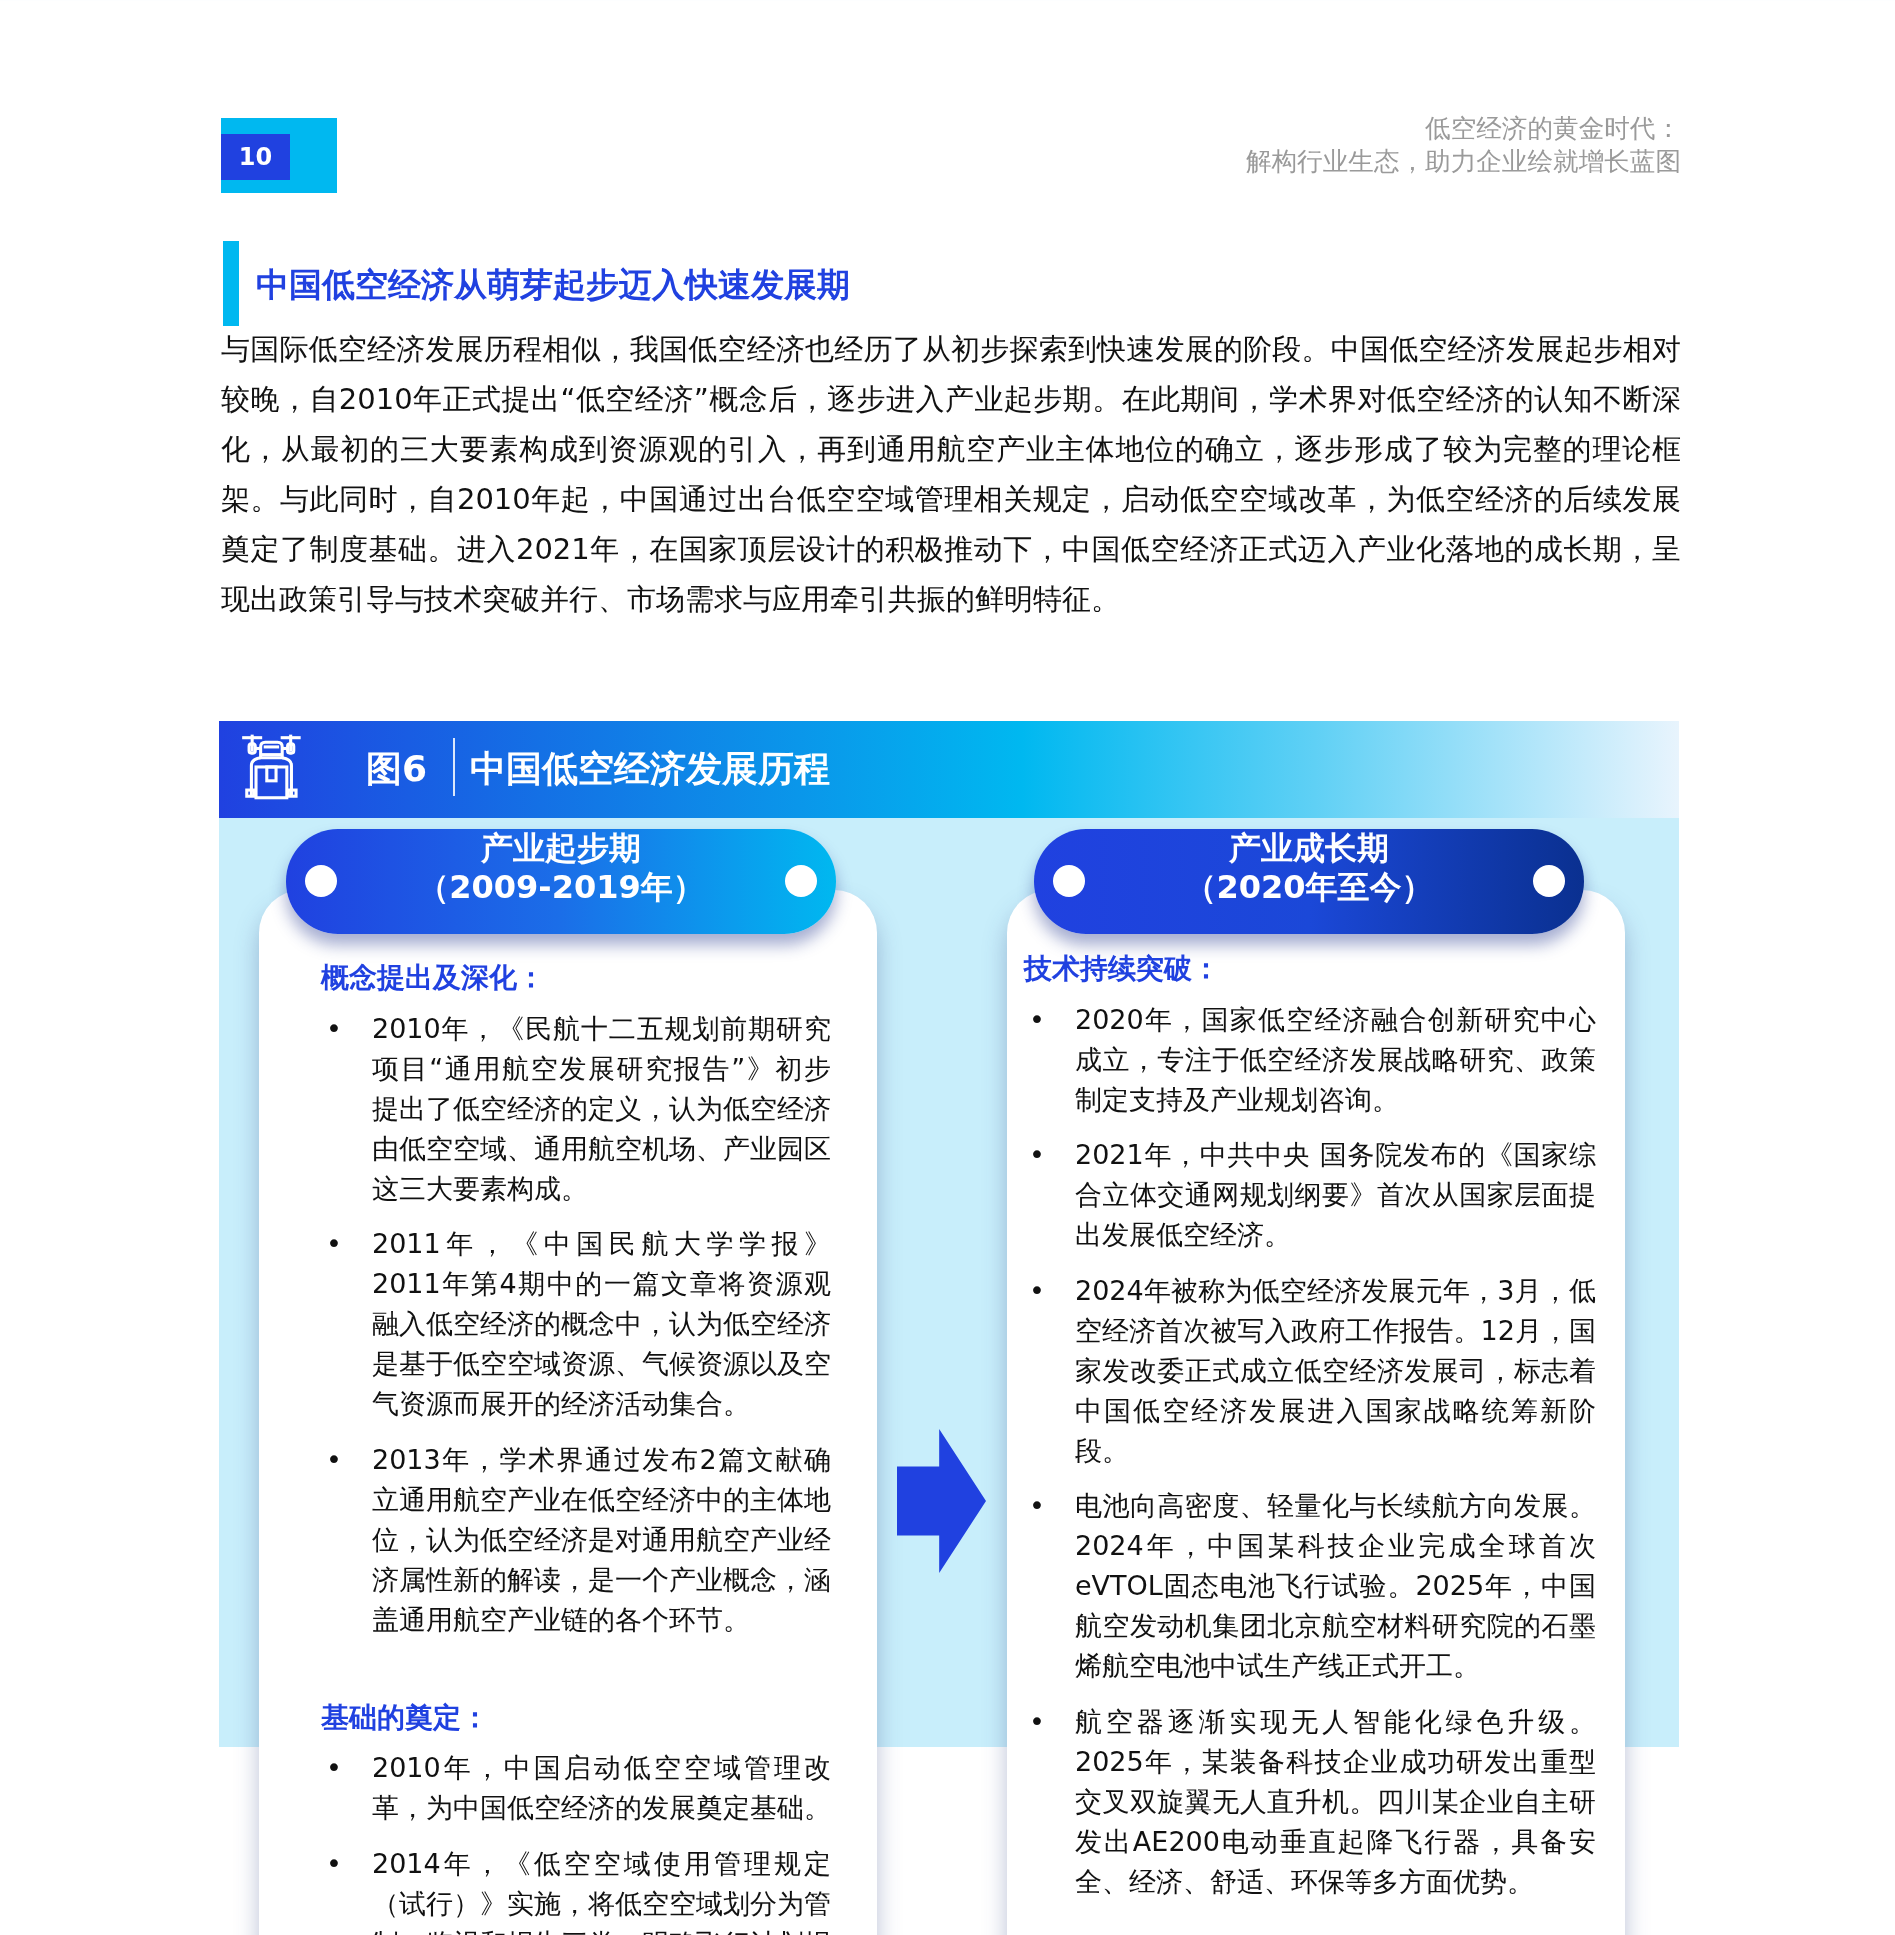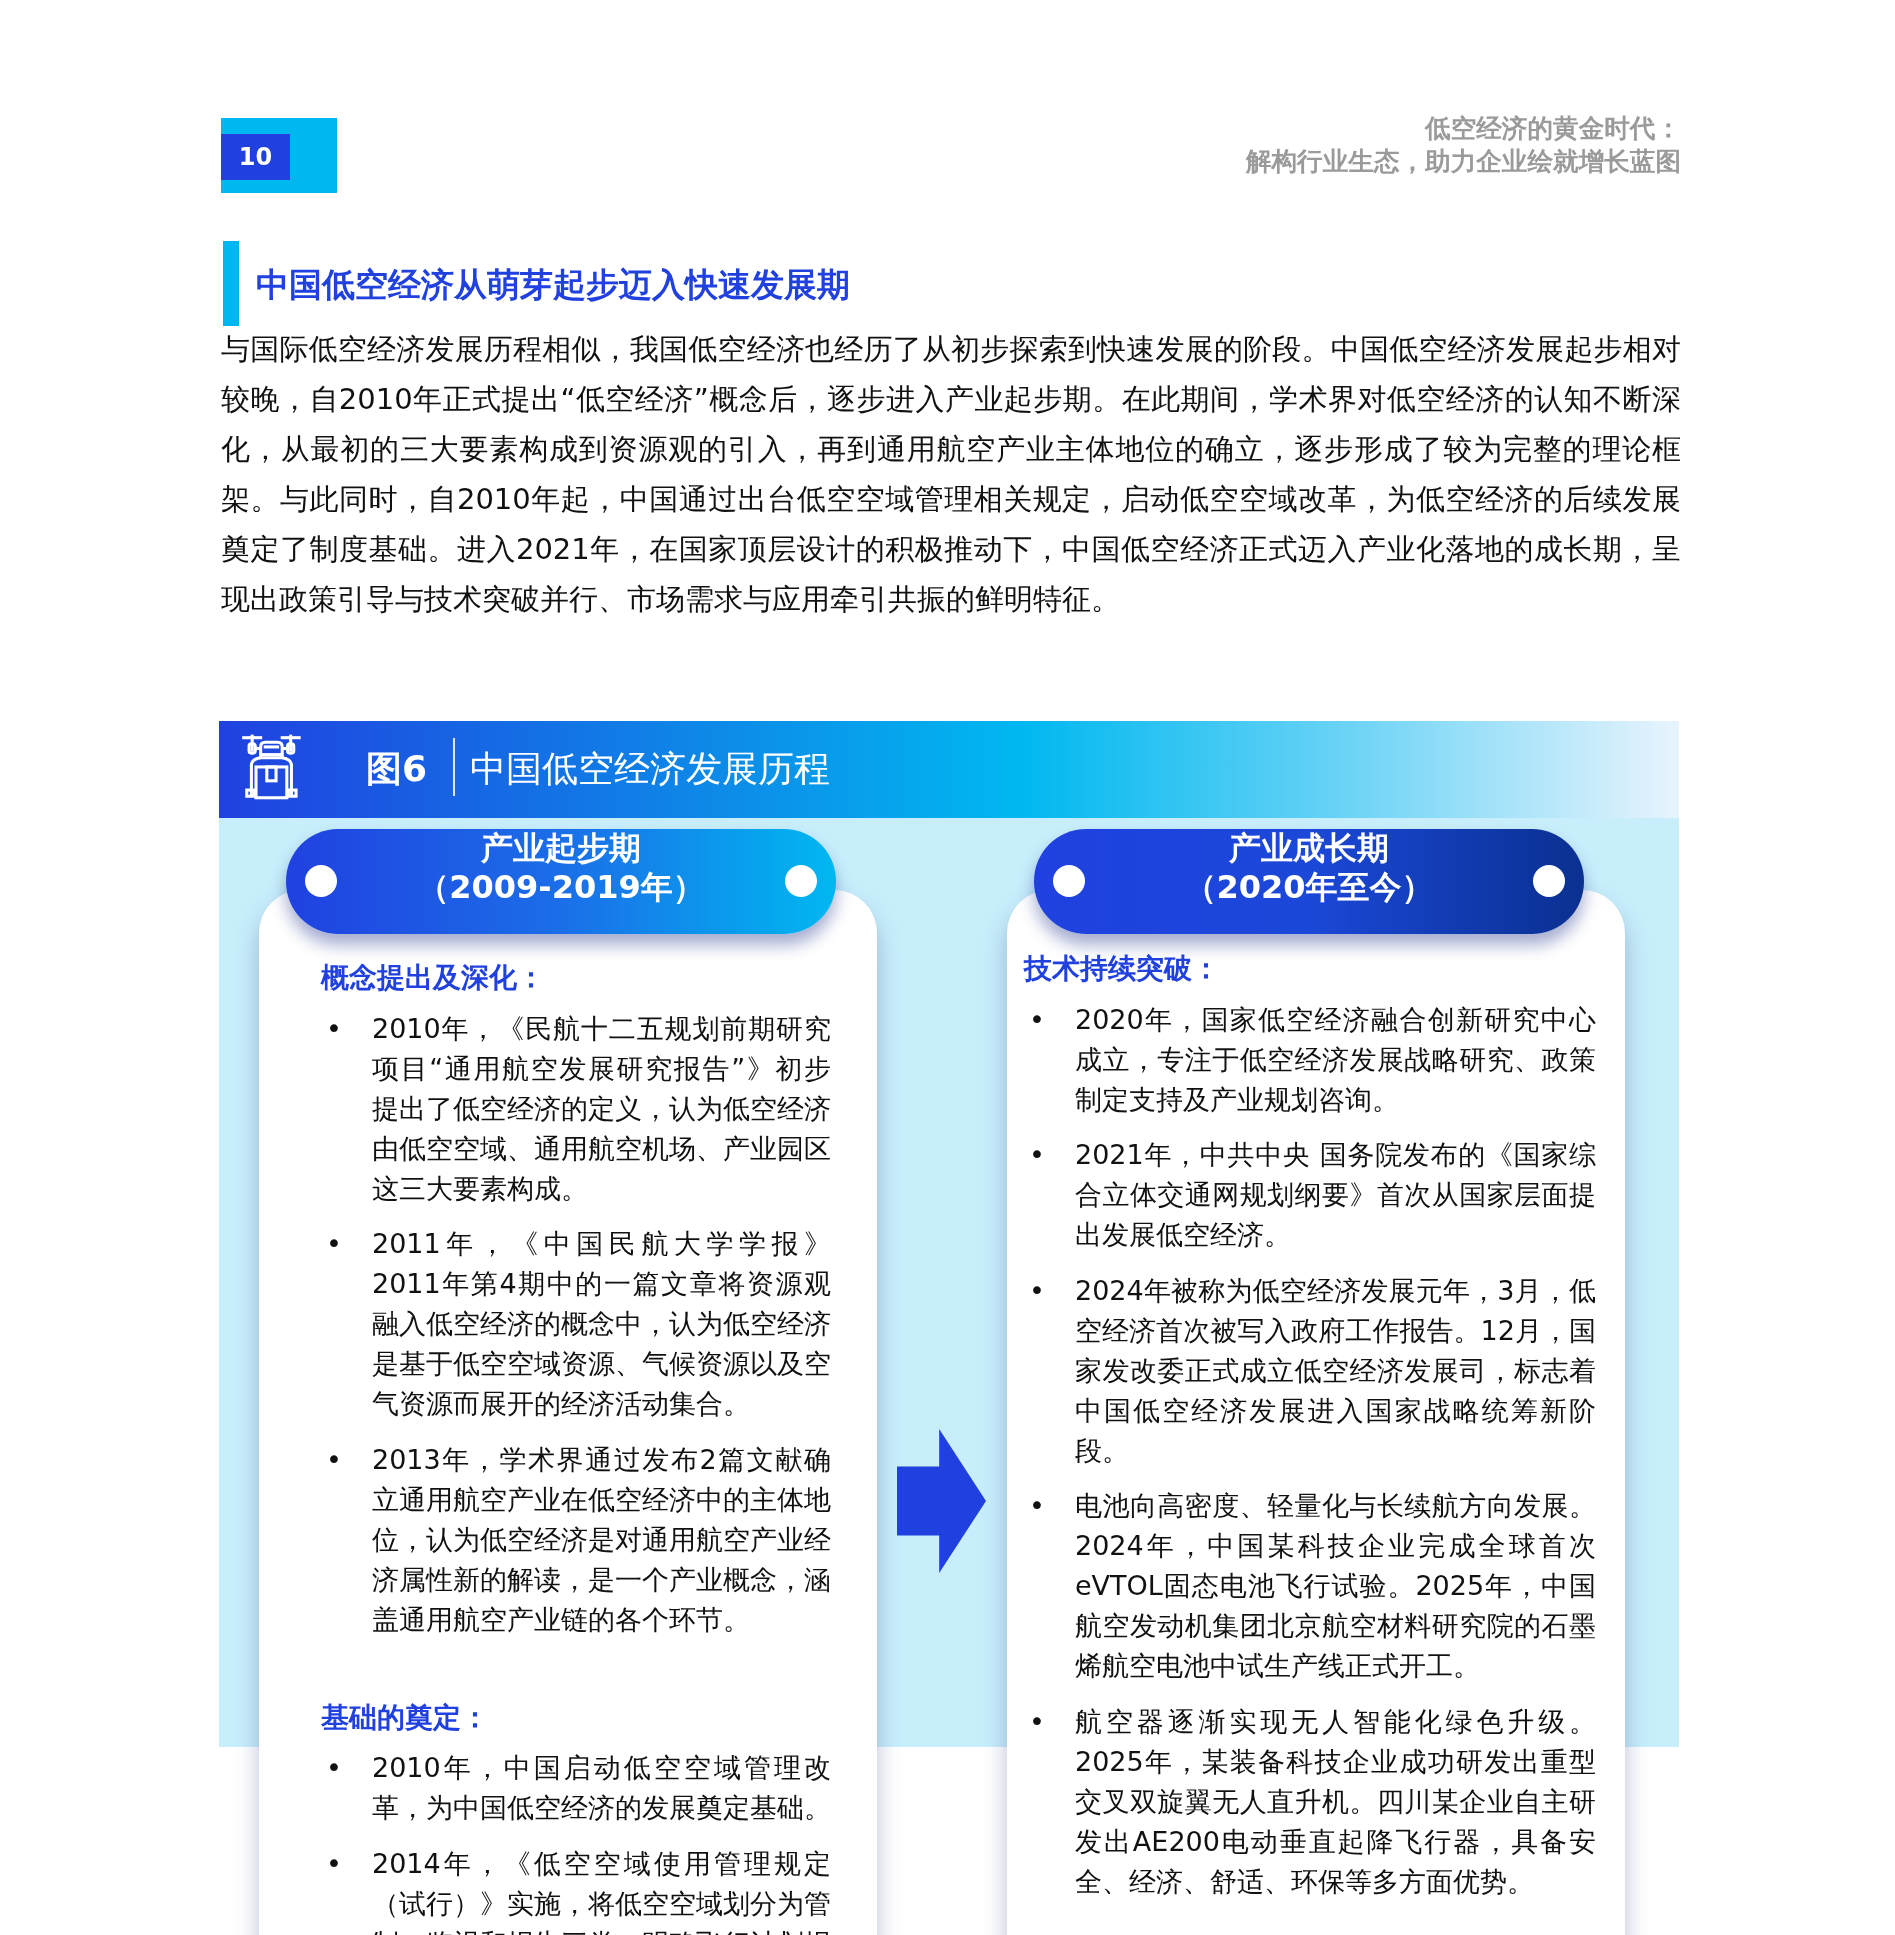--- a/index.html
+++ b/index.html
@@ -9,37 +9,37 @@
     font-family: "DejaVu Sans", "Liberation Sans", sans-serif;
     color: #111111;
   }
   .abs { position: absolute; }
 
   
   .pgnum-outer { left: 221px; top: 118px; width: 116px; height: 75px; background: #00b8f0; }
   .pgnum-inner { left: 221px; top: 134px; width: 69px; height: 46px; background: #2041e0;
     color: #fff; font-size: 24px; font-weight: bold; display: flex; align-items: center; justify-content: center; }
 
-  .doc-title { right: 215px; top: 112px; text-align: right; color: #9a9a9a; font-weight: bold;
+  .doc-title { right: 215px; top: 112px; text-align: right; color: #9a9a9a; font-weight: normal;
     font-size: 25.6px; line-height: 33px; }
 
   
   .sec-bar { left: 223px; top: 241px; width: 15.5px; height: 85px; background: #00b8f0; }
   .sec-title { left: 256px; top: 263px; font-size: 33px; font-weight: bold; color: #2041e0; }
 
   .body-text { left: 221px; top: 324px; width: 1460px; font-size: 29px; line-height: 50px;
     text-align: justify; color: #111; }
 
   
   .fig-band { left: 219px; top: 721px; width: 1460px; height: 97px;
     background: linear-gradient(90deg, #2041e0 0%, #0d8ce8 35%, #00b8f0 55%, #5fd0f5 75%, #e8f4fd 100%); }
   .fig-icon { left: 236px; top: 728px; width: 77px; height: 81px; }
   .fig-num { left: 366px; top: 745px; color: #fff; font-size: 36px; font-weight: bold; }
   .fig-sep { left: 453px; top: 738px; width: 1.5px; height: 58px; background: rgba(255,255,255,0.85); }
-  .fig-title { left: 470px; top: 745px; color: #fff; font-size: 36px; font-weight: normal; }
+  .fig-title { left: 470px; top: 745px; color: #fff; font-size: 36px; font-weight: bold; }
 
   .fig-bg { left: 219px; top: 818px; width: 1460px; height: 929px; background: #c8eefb; }
 
   
   .card { background: #ffffff; border-radius: 43px 43px 35px 35px;
     box-shadow: 0 15.5px 23px rgba(60,80,140,0.35); }
   .card-left { left: 259px; top: 890px; width: 618px; height: 1456px; }
   .card-right { left: 1007px; top: 890px; width: 618px; height: 1463px; }
 
   .pill { height: 105px; border-radius: 52px / 52px; display: flex; flex-direction: column;

